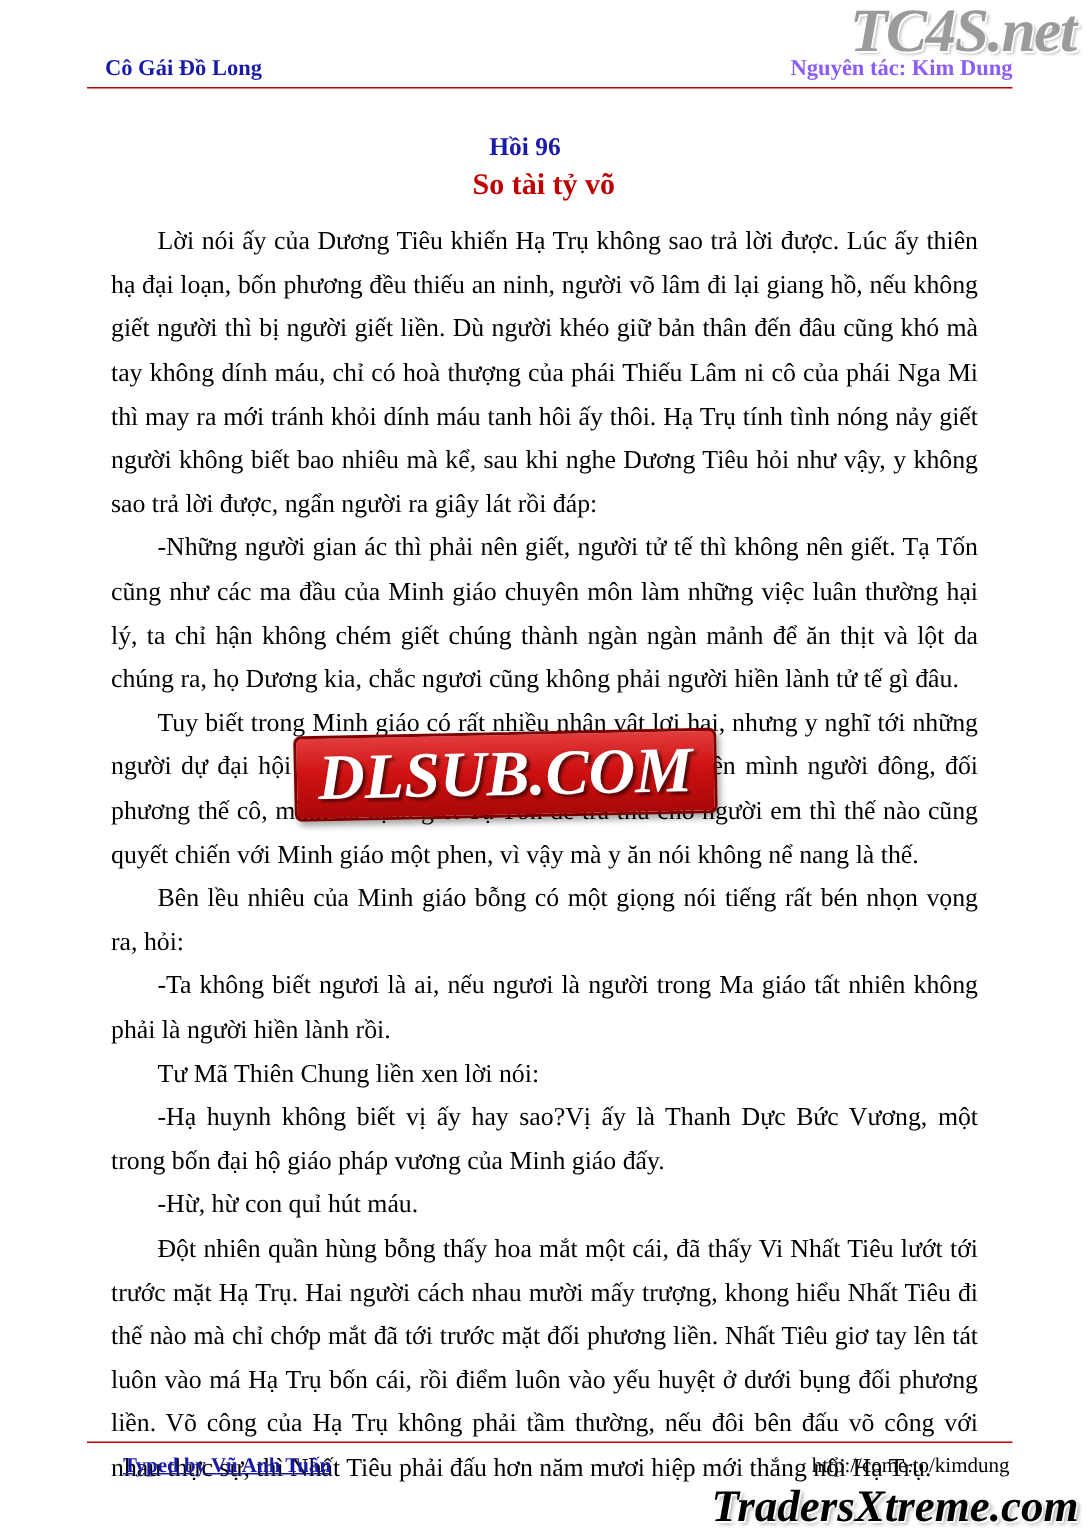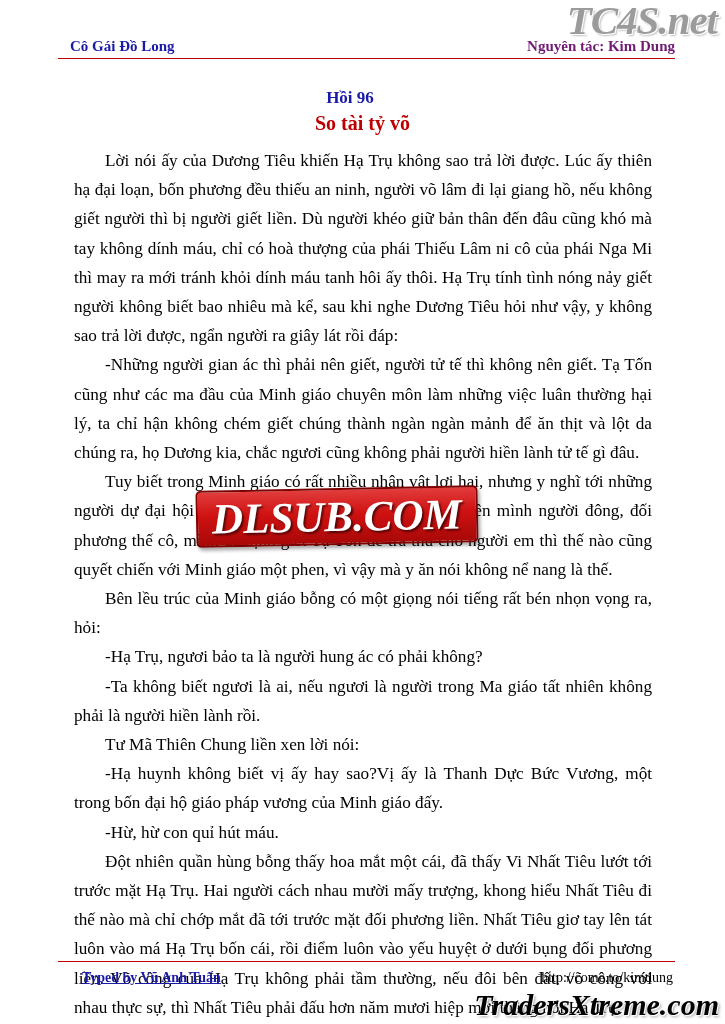--- a/index.html
+++ b/index.html
@@ -48,21 +48,21 @@
     font-weight: bold;
     color: #1a1aa8;
     font-family: "Liberation Serif", serif;
   }
   .header-right {
     position: absolute;
     right: 0;
     top: 0;
     font-size: 15px;
     font-weight: bold;
-    color: #701a75;
+    color: #8b5cf6;
     font-family: "Liberation Serif", serif;
   }
   .header-rule {
     position: absolute;
     top: 20px;
     left: 0;
     right: 0;
     height: 1px;
     background: #c00000;
   }
@@ -180,22 +180,21 @@
   <div class="header-rule"></div>
 </div>
 
 <div class="chapter-number">Hồi 96</div>
 <div class="chapter-title">So tài tỷ võ</div>
 
 <div class="body-text">
   <p>Lời nói ấy của Dương Tiêu khiến Hạ Trụ không sao trả lời được. Lúc ấy thiên hạ đại loạn, bốn phương đều thiếu an ninh, người võ lâm đi lại giang hồ, nếu không giết người thì bị người giết liền. Dù người khéo giữ bản thân đến đâu cũng khó mà tay không dính máu, chỉ có hoà thượng của phái Thiếu Lâm ni cô của phái Nga Mi thì may ra mới tránh khỏi dính máu tanh hôi ấy thôi. Hạ Trụ tính tình nóng nảy giết người không biết bao nhiêu mà kể, sau khi nghe Dương Tiêu hỏi như vậy, y không sao trả lời được, ngẩn người ra giây lát rồi đáp:</p>
   <p>-Những người gian ác thì phải nên giết, người tử tế thì không nên giết. Tạ Tốn cũng như các ma đầu của Minh giáo chuyên môn làm những việc luân thường hại lý, ta chỉ hận không chém giết chúng thành ngàn ngàn mảnh để ăn thịt và lột da chúng ra, họ Dương kia, chắc ngươi cũng không phải người hiền lành tử tế gì đâu.</p>
   <p>Tuy biết trong Minh giáo có rất nhiều nhân vật lợi hại, nhưng y nghĩ tới những người dự đại hội hôm nay đa số là kẻ thù Minh giáo, bên mình người đông, đối phương thế cô, mình đã định giết Tạ Tốn để trả thù cho người em thì thế nào cũng quyết chiến với Minh giáo một phen, vì vậy mà y ăn nói không nể nang là thế.</p>
-  <p>Bên lều trúc của Minh giáo bỗng có một giọng nói tiếng rất bén nhọn vọng ra, hỏi:</p>
-  <p>-Hạ Trụ, ngươi bảo ta là người hung ác có phải không?</p>
+  <p>Bên lều nhiêu của Minh giáo bỗng có một giọng nói tiếng rất bén nhọn vọng ra, hỏi:</p>
   <p>-Ta không biết ngươi là ai, nếu ngươi là người trong Ma giáo tất nhiên không phải là người hiền lành rồi.</p>
   <p>Tư Mã Thiên Chung liền xen lời nói:</p>
   <p>-Hạ huynh không biết vị ấy hay sao?Vị ấy là Thanh Dực Bức Vương, một trong bốn đại hộ giáo pháp vương của Minh giáo đấy.</p>
   <p>-Hừ, hừ con quỉ hút máu.</p>
   <p>Đột nhiên quần hùng bỗng thấy hoa mắt một cái, đã thấy Vi Nhất Tiêu lướt tới trước mặt Hạ Trụ. Hai người cách nhau mười mấy trượng, khong hiểu Nhất Tiêu đi thế nào mà chỉ chớp mắt đã tới trước mặt đối phương liền. Nhất Tiêu giơ tay lên tát luôn vào má Hạ Trụ bốn cái, rồi điểm luôn vào yếu huyệt ở dưới bụng đối phương liền. Võ công của Hạ Trụ không phải tầm thường, nếu đôi bên đấu võ công với nhau thực sự, thì Nhất Tiêu phải đấu hơn năm mươi hiệp mới thắng nổi Hạ Trụ.</p>
 
 </div>
 
 <div class="wm-center">DLSUB.COM</div>
 

